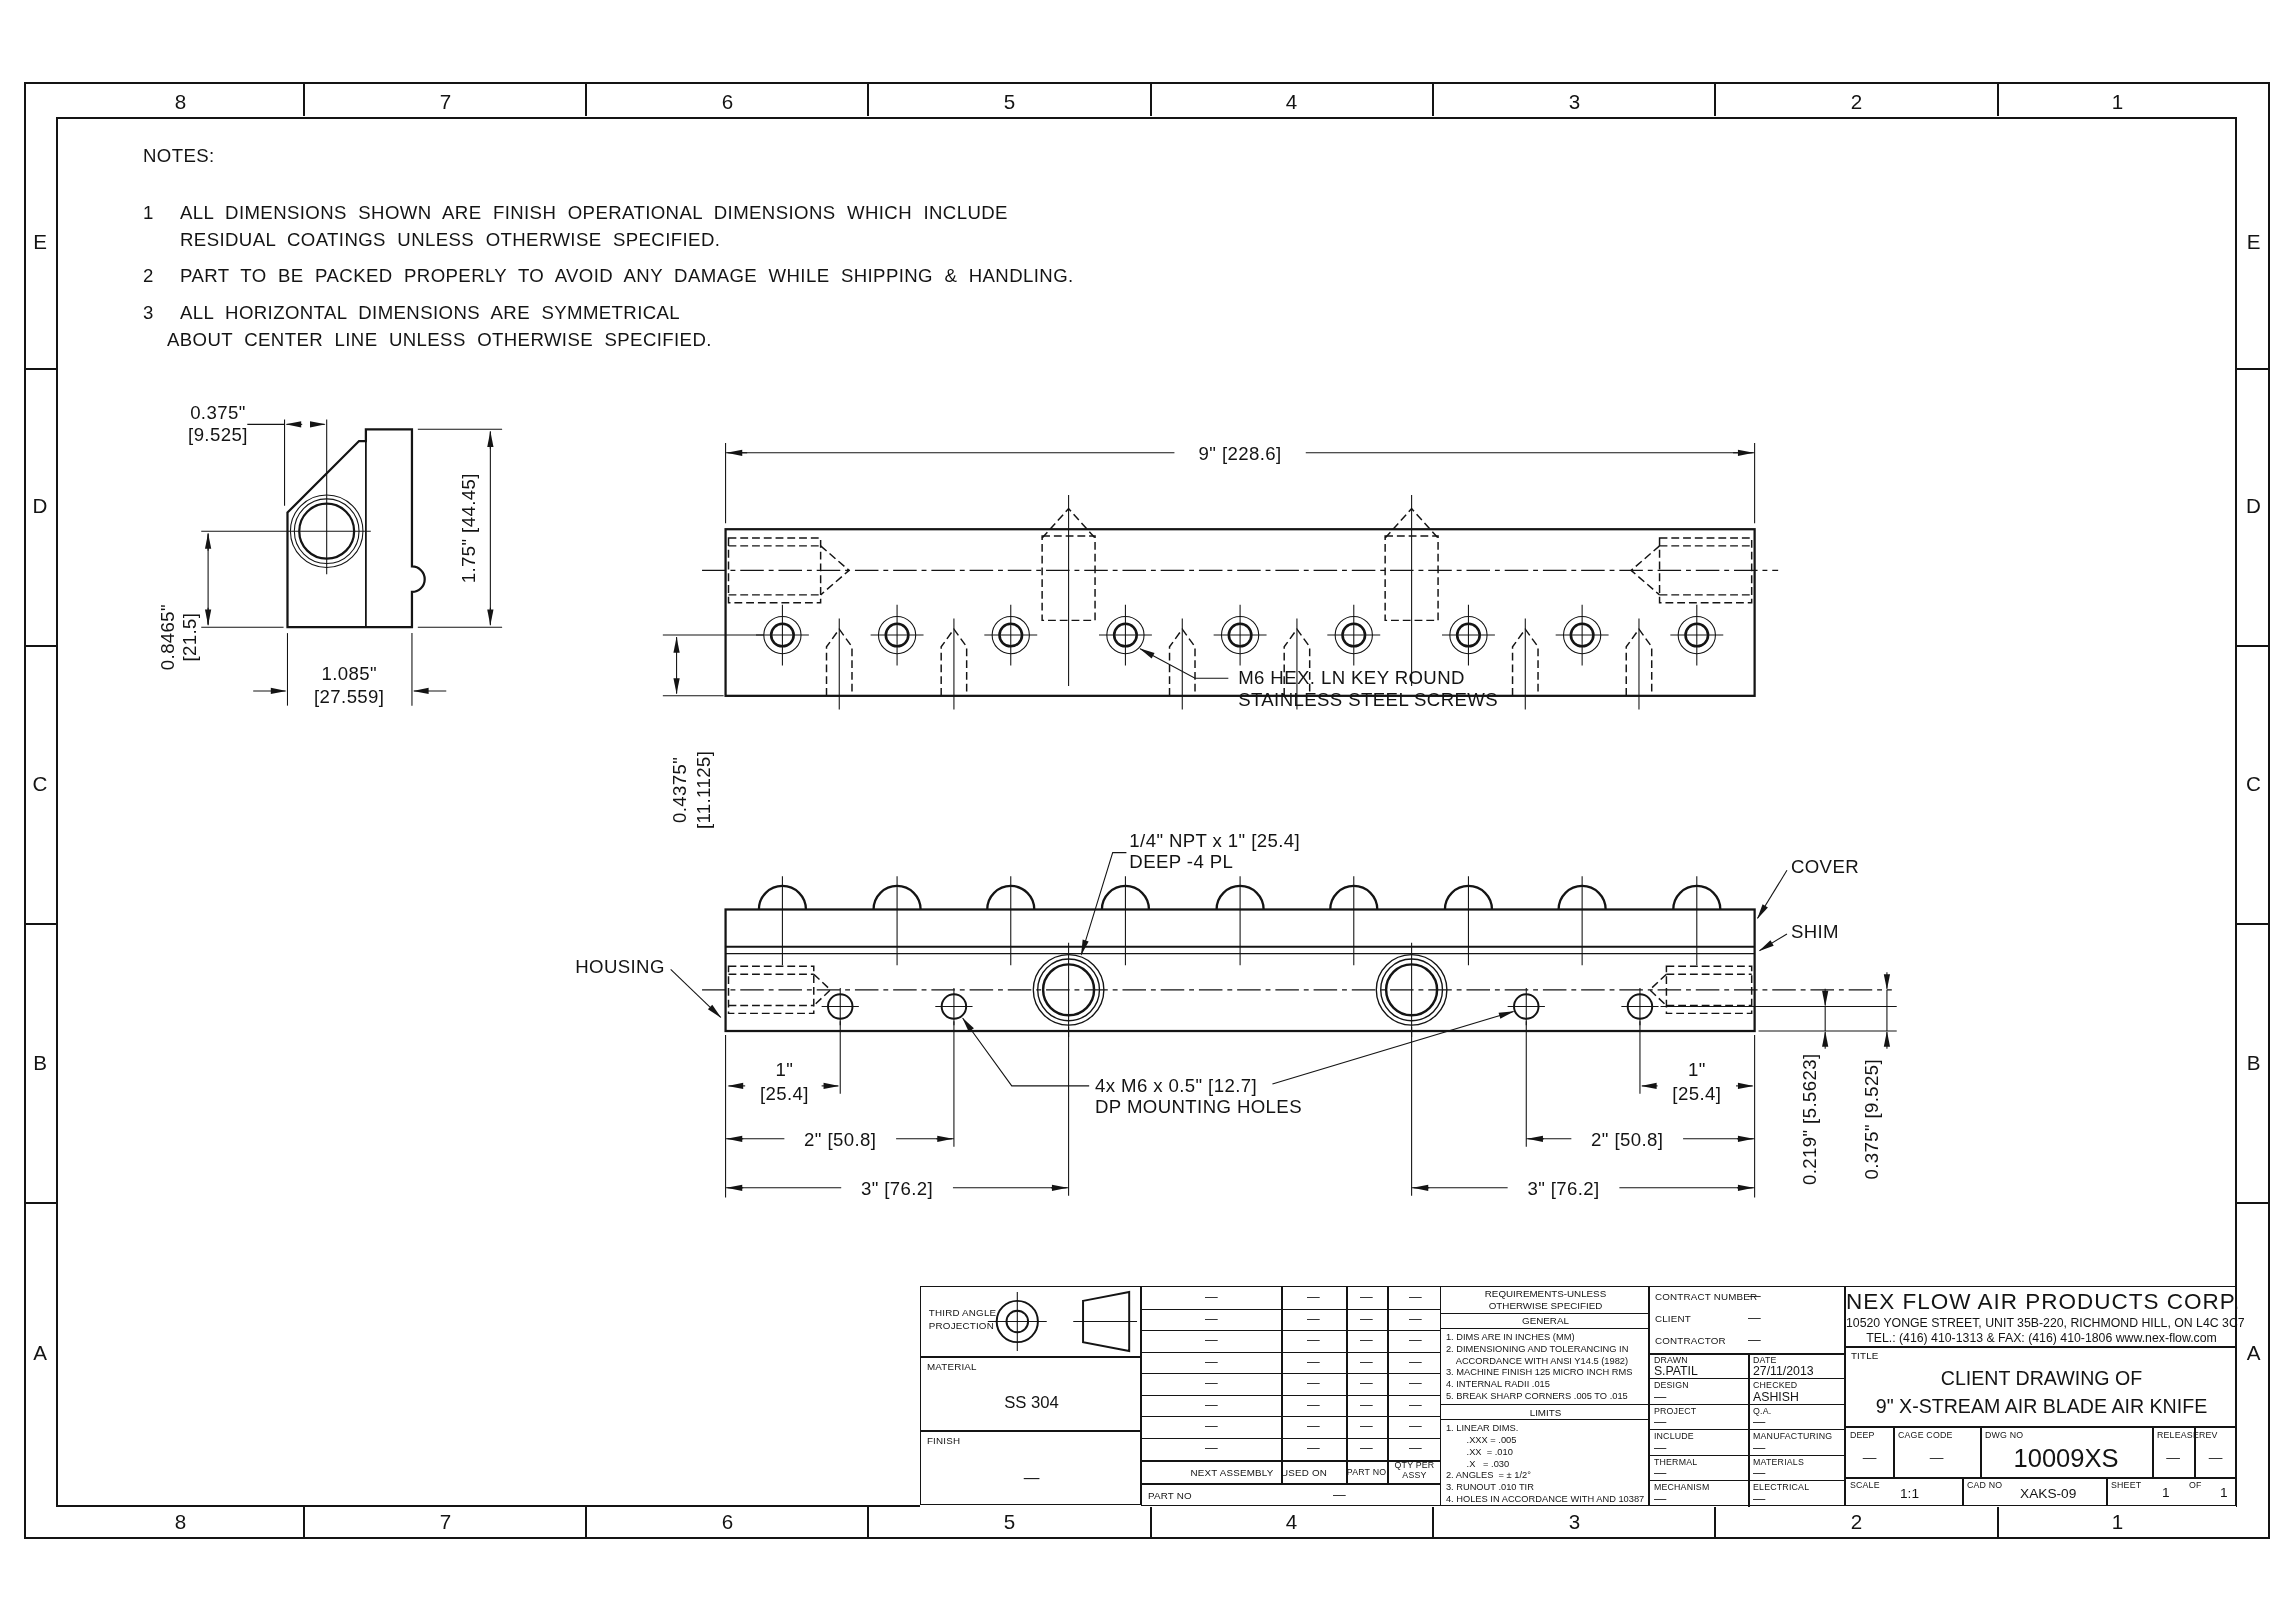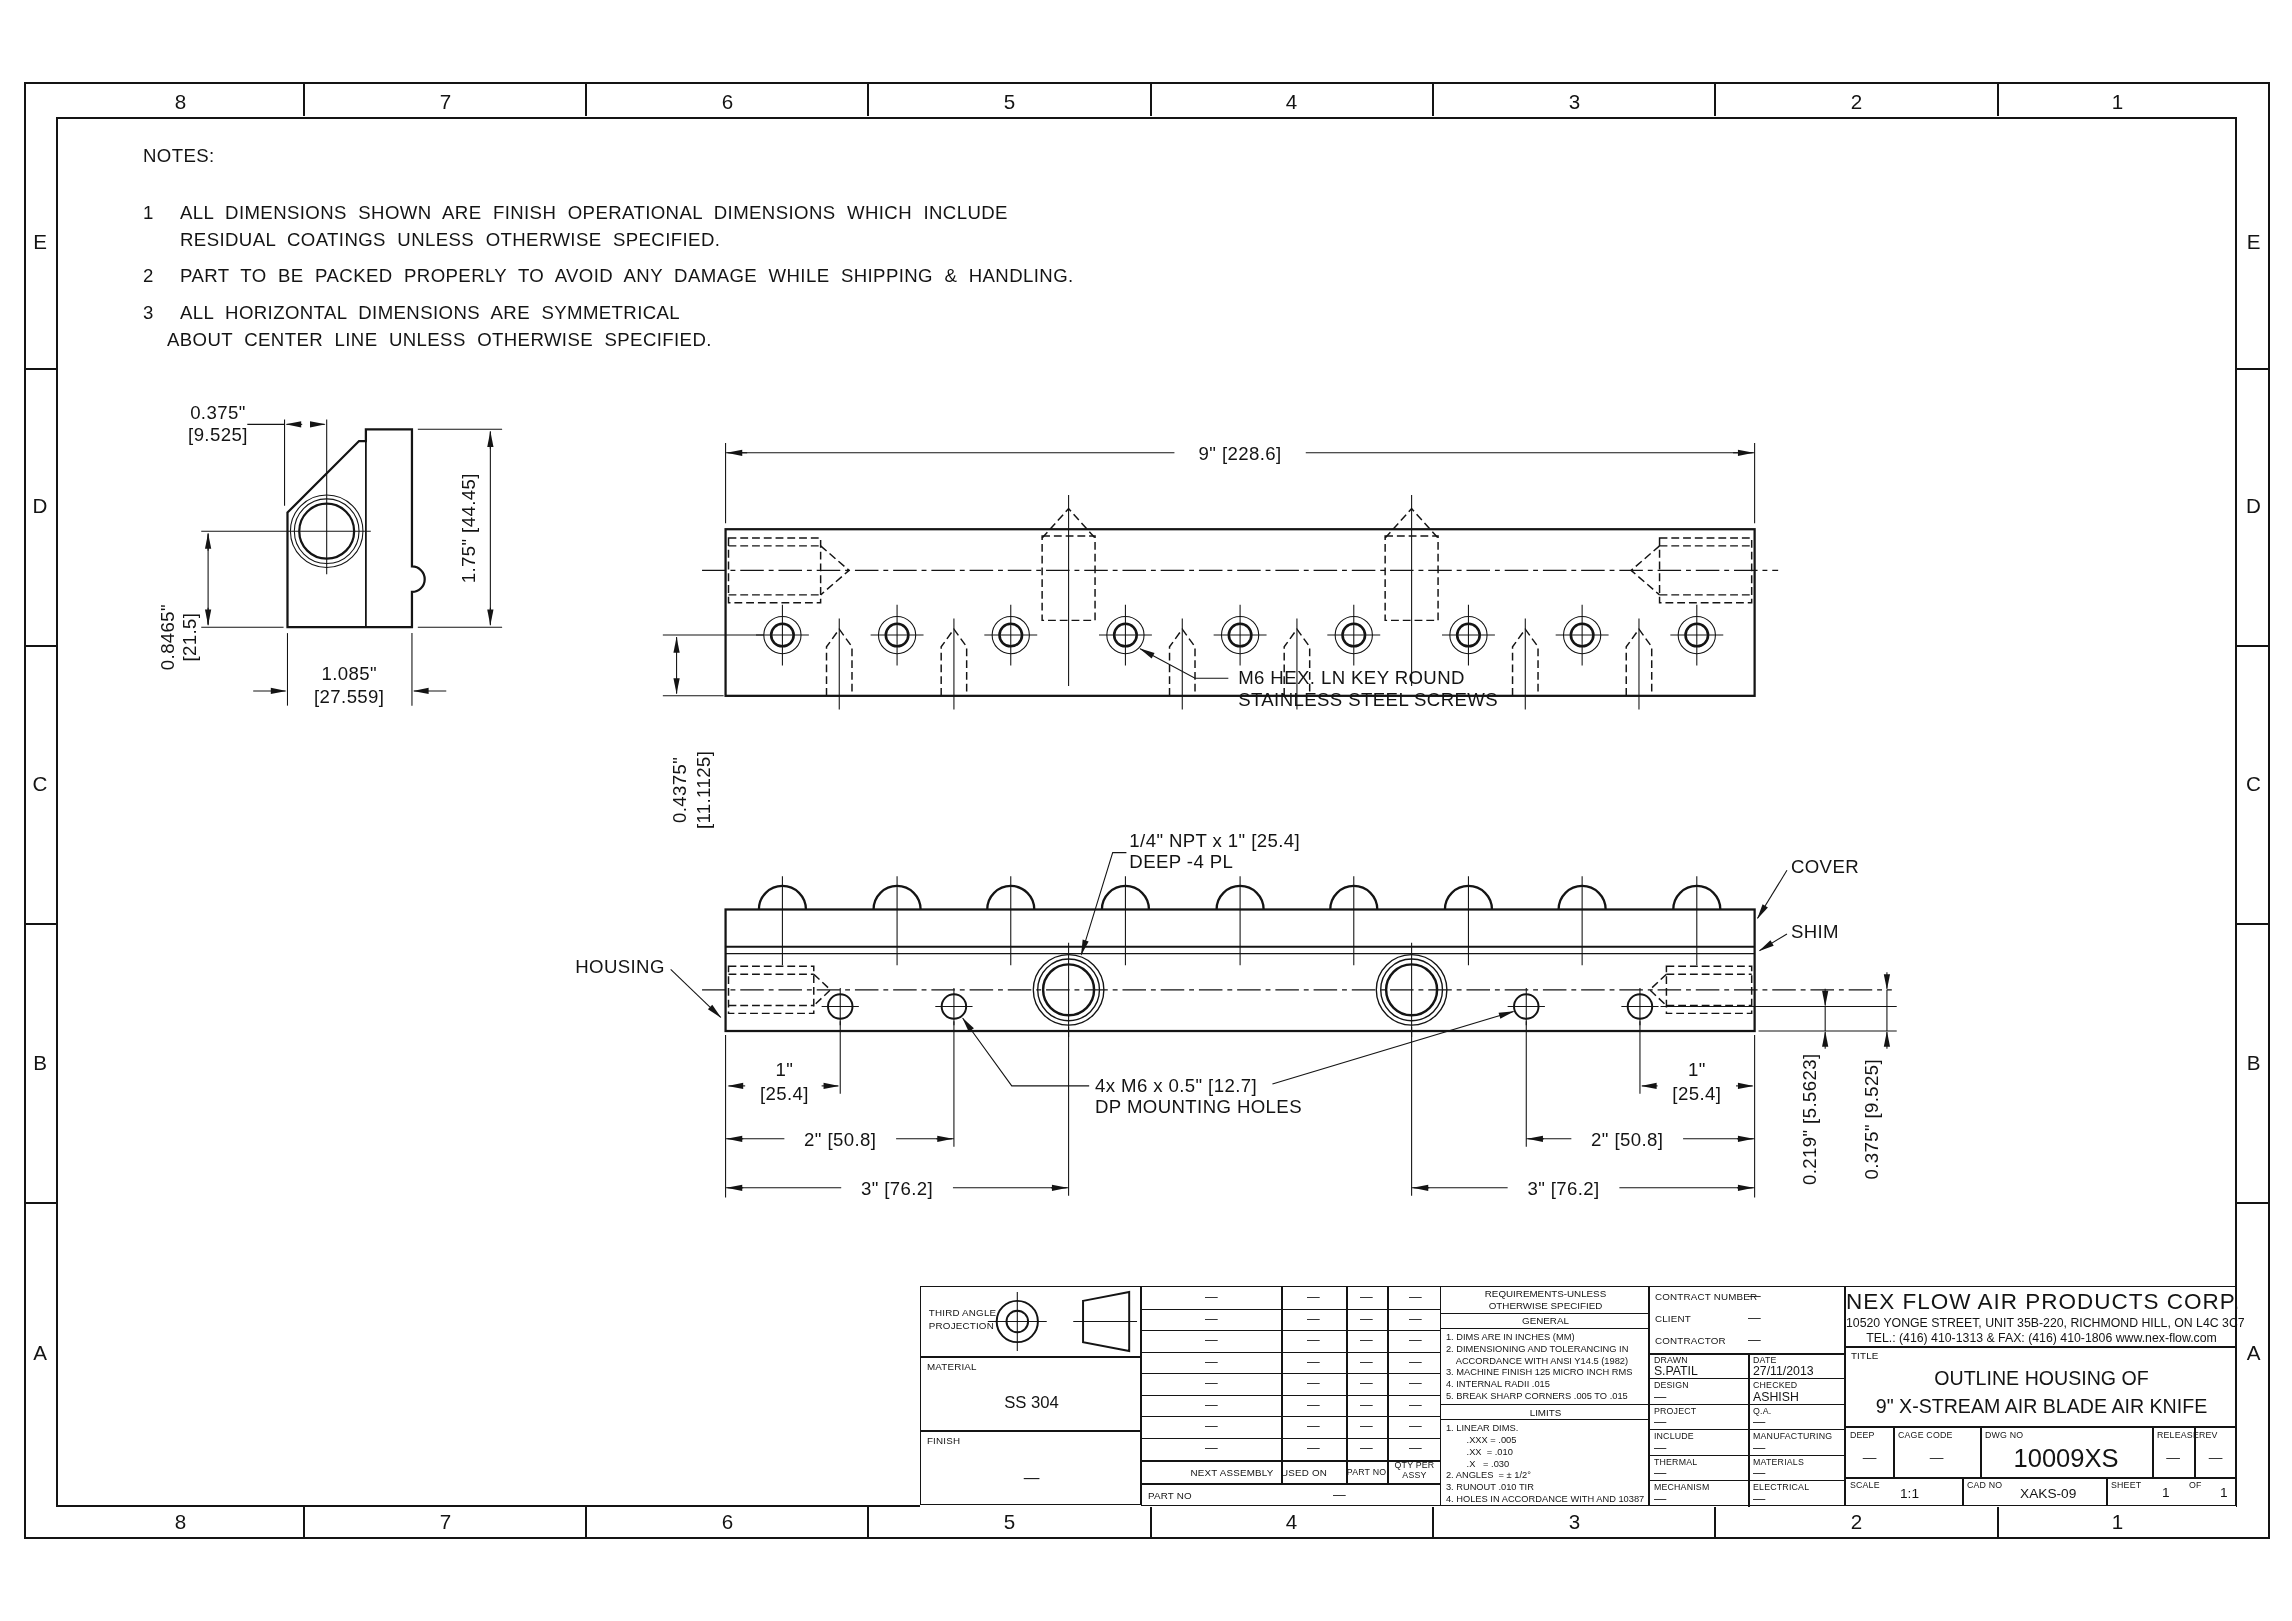--- a/index.html
+++ b/index.html
@@ -478,21 +478,21 @@
       <div class="slabel" style="left:103px;top:195px;font-size:8.8px">ELECTRICAL</div>
       <div class="val" style="left:103px;top:205px;font-size:12.3px">—</div>
     </div>
 
     <div class="cell" style="left:925px;top:0;width:391px;height:220px">
       <div class="ctr" style="position:absolute;left:0;top:2px;width:328px;font-size:22.5px;letter-spacing:1px;white-space:nowrap">NEX FLOW AIR PRODUCTS CORP.</div>
       <div class="ctr" style="position:absolute;left:0;top:29px;width:318px;font-size:12.3px;white-space:nowrap">10520 YONGE STREET, UNIT 35B-220, RICHMOND HILL, ON L4C 3C7</div>
       <div class="ctr" style="position:absolute;left:0;top:44px;width:391px;font-size:12.3px;white-space:nowrap">TEL.: (416) 410-1313 &amp; FAX: (416) 410-1806 www.nex-flow.com</div>
       <div class="bline" style="left:0;top:59px;width:391px;height:1.6px"></div>
       <div class="slabel" style="left:4.9px;top:63px">TITLE</div>
-      <div class="ctr" style="position:absolute;left:0;top:80px;width:391px;font-size:19.6px;white-space:nowrap">OUTLINE HOUSING OF</div>
+      <div class="ctr" style="position:absolute;left:0;top:80px;width:391px;font-size:19.6px;white-space:nowrap">CLIENT DRAWING OF</div>
       <div class="ctr" style="position:absolute;left:0;top:108px;width:391px;font-size:19.6px;white-space:nowrap">9" X-STREAM AIR BLADE AIR KNIFE</div>
       <div class="bline" style="left:0;top:139px;width:391px;height:1.6px"></div>
       <div class="bline" style="left:47px;top:139px;width:1.6px;height:51px"></div>
       <div class="bline" style="left:134px;top:139px;width:1.6px;height:51px"></div>
       <div class="bline" style="left:306px;top:139px;width:1.6px;height:51px"></div>
       <div class="bline" style="left:348px;top:139px;width:1.6px;height:51px"></div>
       <div class="slabel" style="left:3.9px;top:143px;font-size:8.8px">DEEP</div>
       <div class="val ctr" style="left:0;top:163px;width:47px">—</div>
       <div class="slabel" style="left:52px;top:143px;font-size:8.8px">CAGE CODE</div>
       <div class="val ctr" style="left:47px;top:163px;width:87px">—</div>

